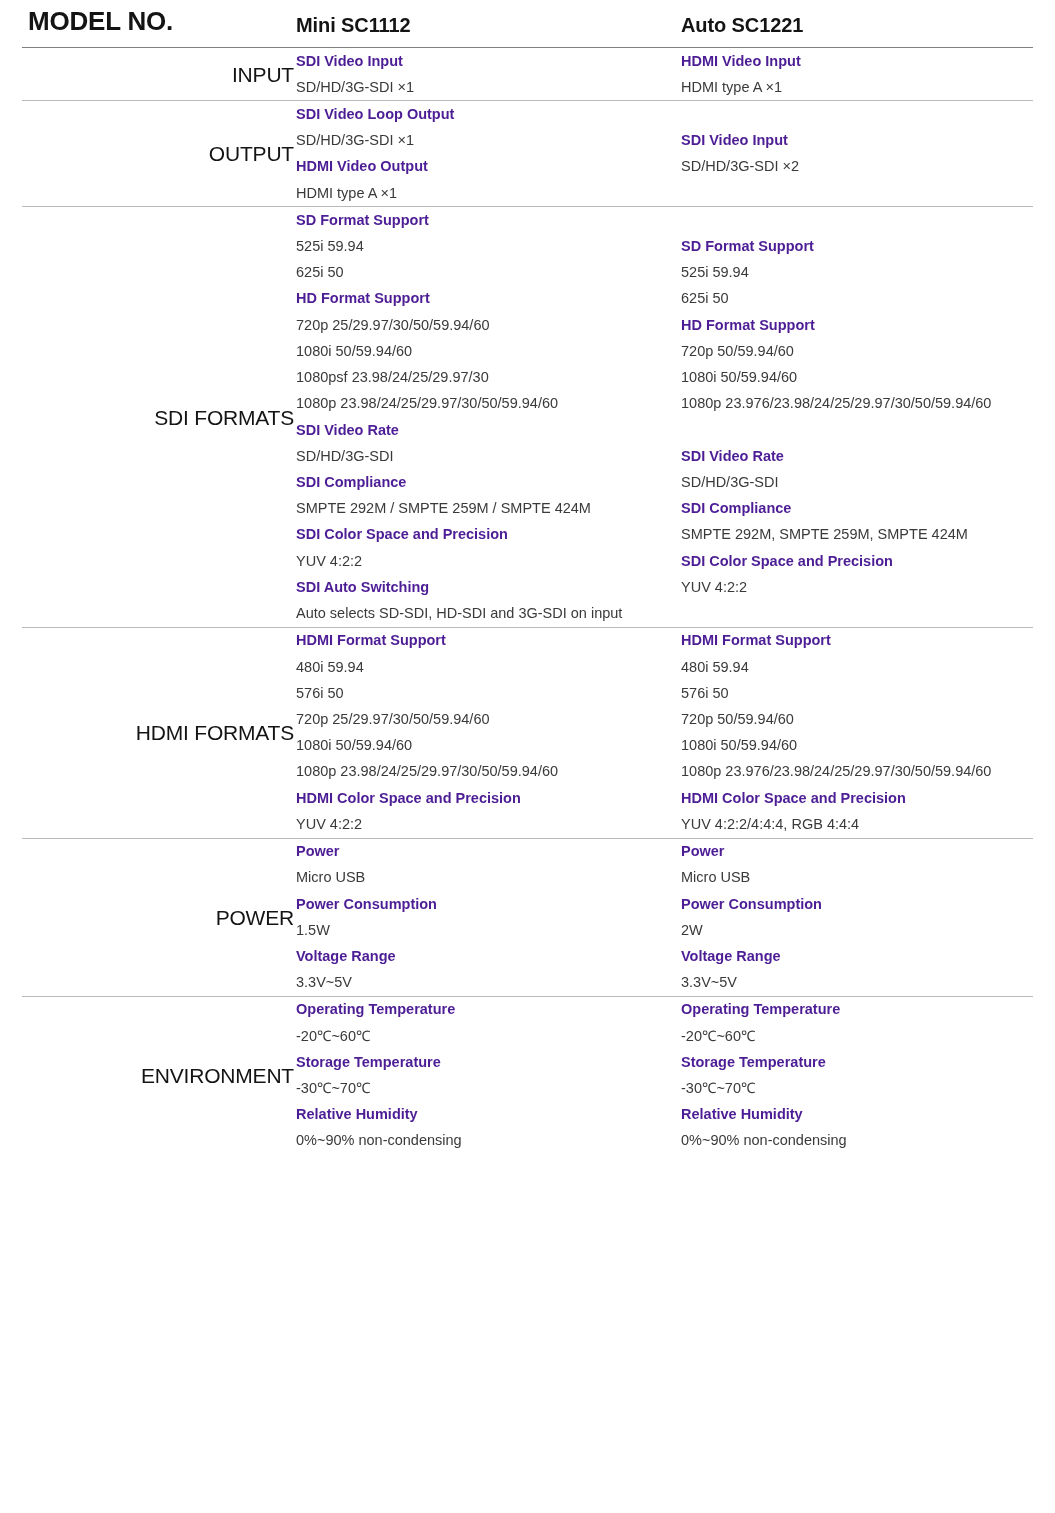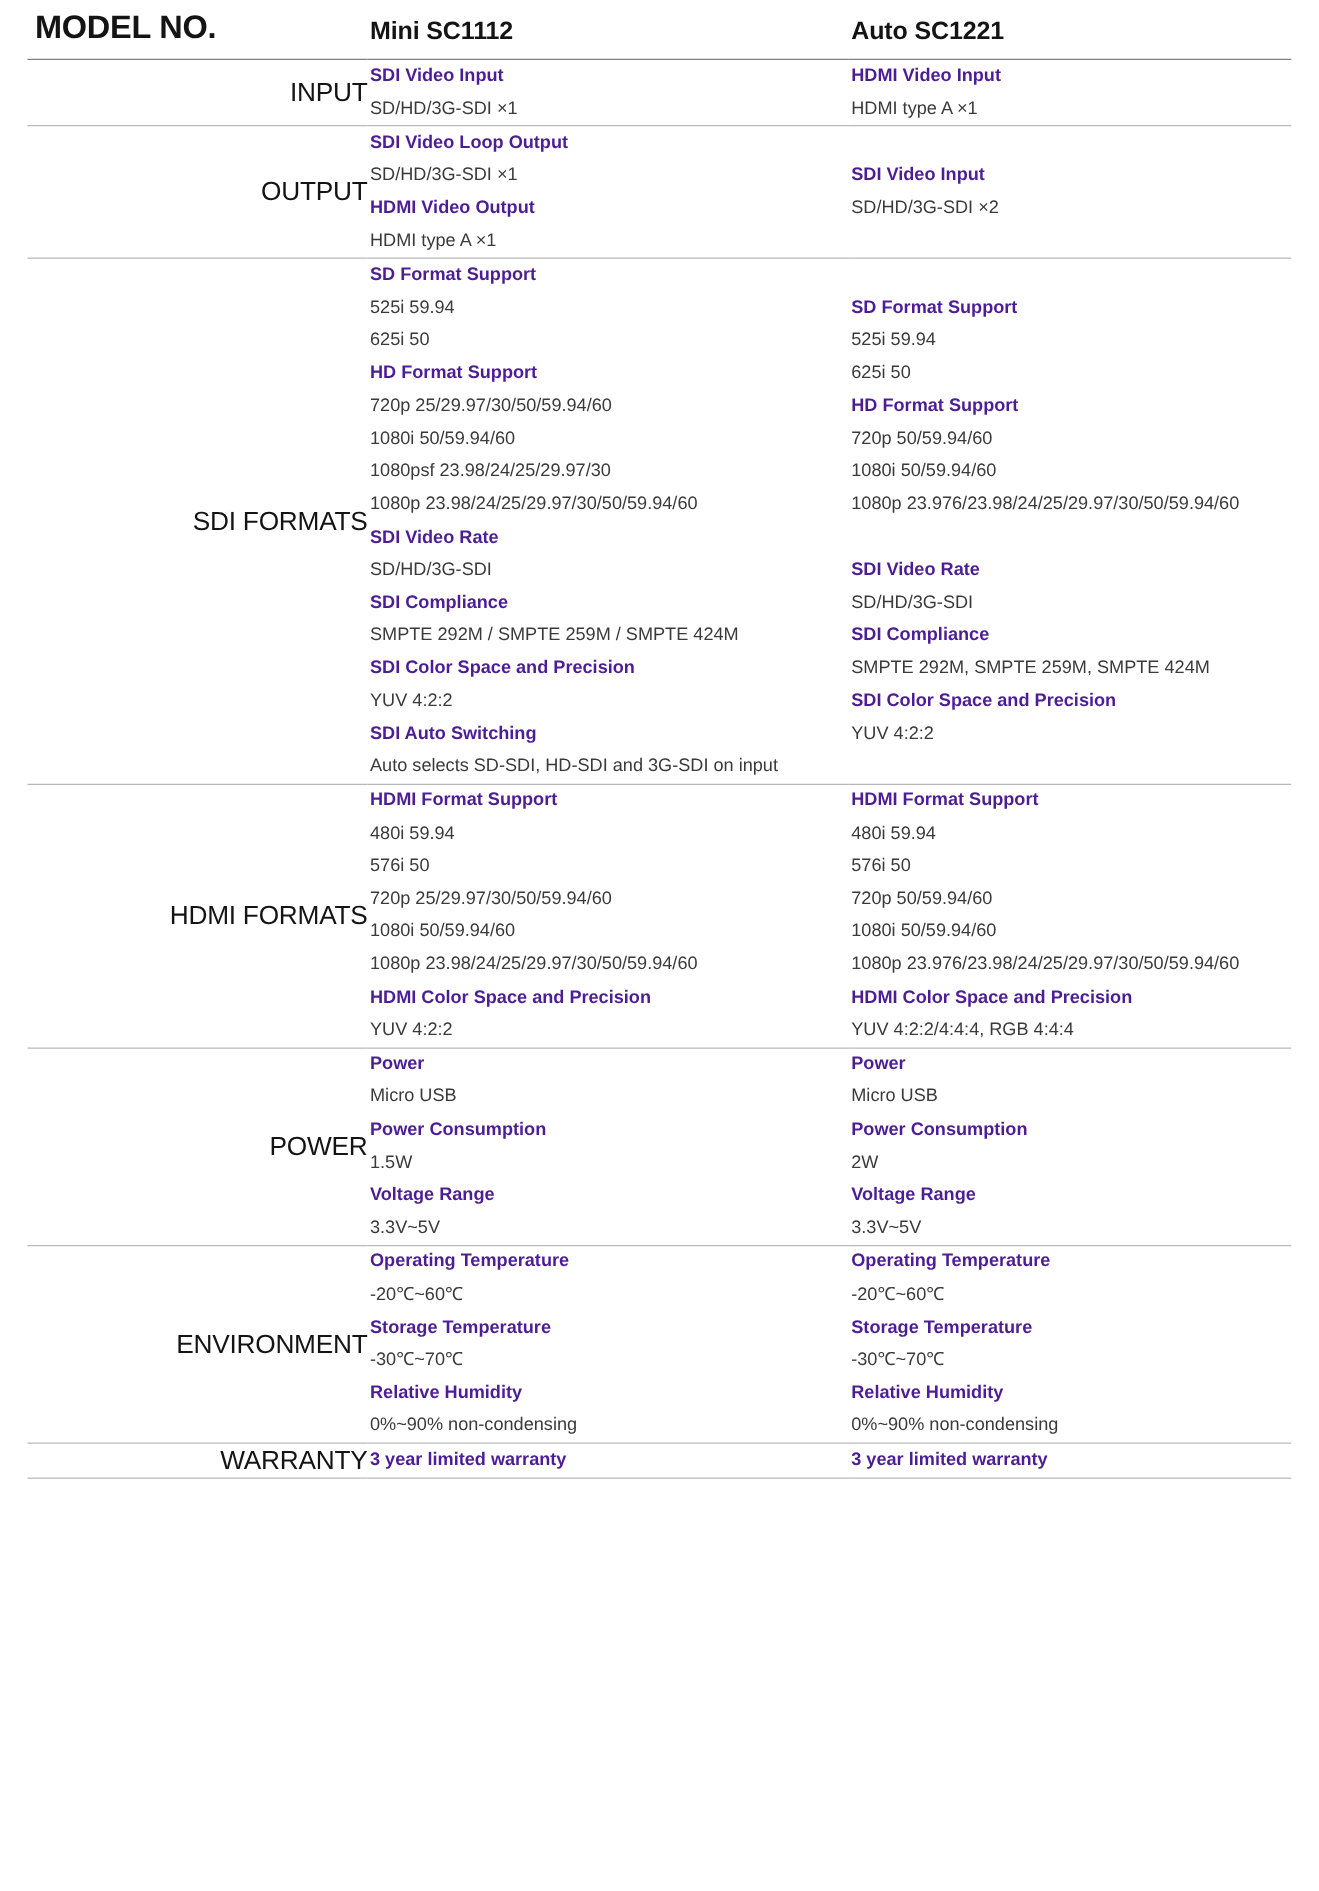--- a/index.html
+++ b/index.html
@@ -252,26 +252,15 @@
           </td>
           <td class="col-cell b">
             <div class="line head">Operating Temperature</div>
             <div class="line">-20℃~60℃</div>
             <div class="line head">Storage Temperature</div>
             <div class="line">-30℃~70℃</div>
             <div class="line head">Relative Humidity</div>
             <div class="line">0%~90% non-condensing</div>
           </td>
         </tr>
-        <tr class="section last warranty">
-          <td class="label-cell">
-            <div class="label-text">WARRANTY</div>
-          </td>
-          <td class="col-cell a">
-            <div class="line head">3 year limited warranty</div>
-          </td>
-          <td class="col-cell b">
-            <div class="line head">3 year limited warranty</div>
-          </td>
-        </tr>
       </tbody>
   </table>
 </div>
 
 </body></html>

